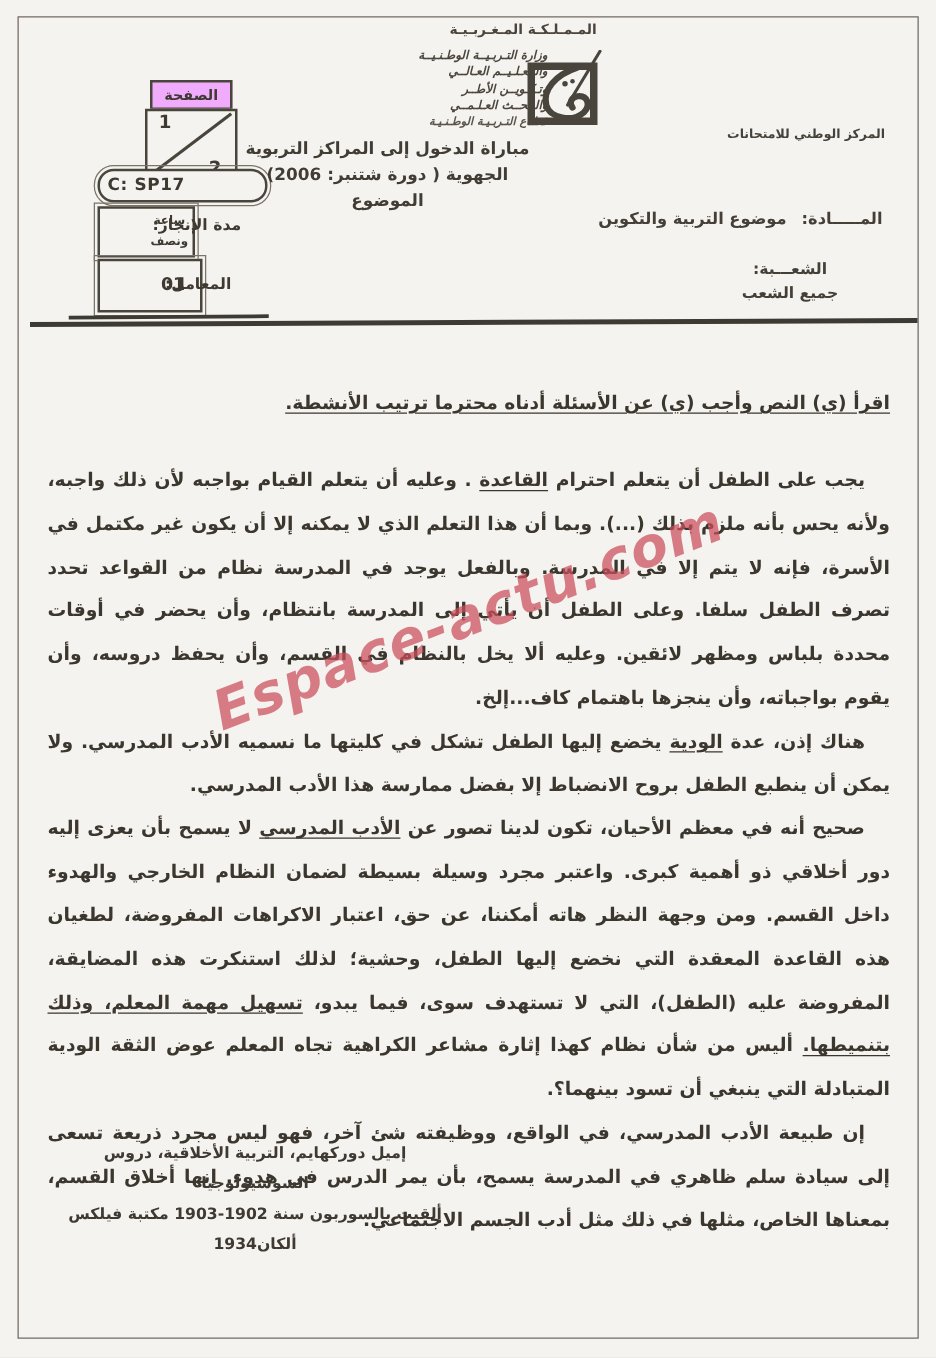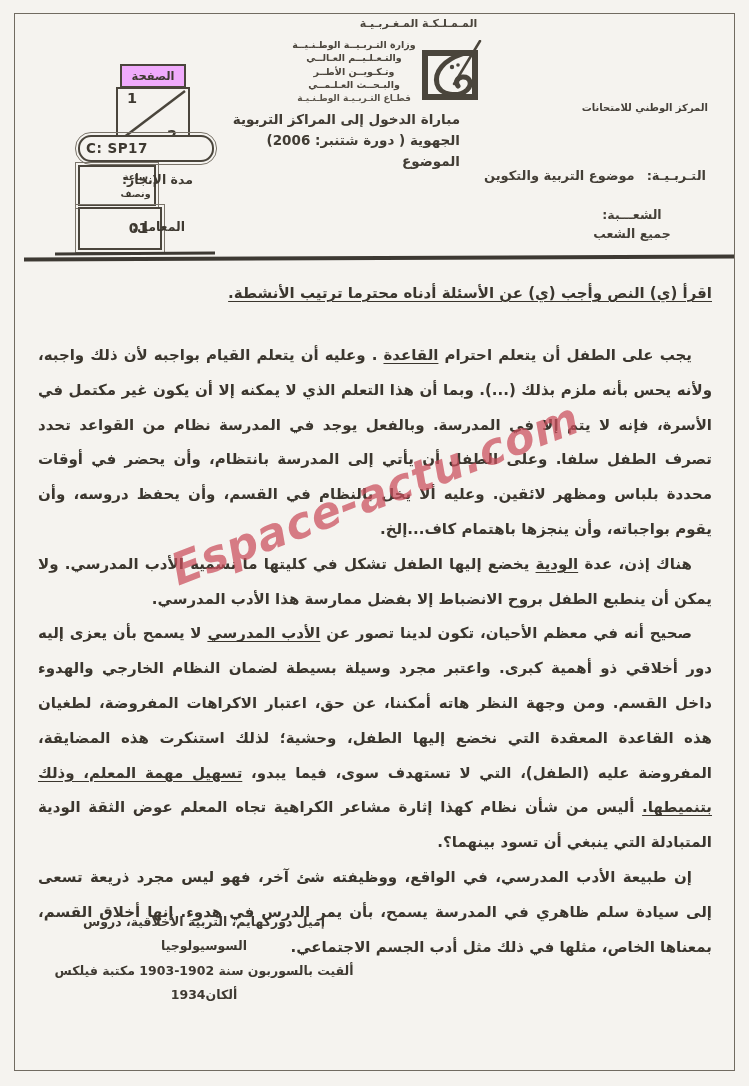--- a/index.html
+++ b/index.html
@@ -6,54 +6,54 @@
   .canvas{
     position:relative;width:749px;height:1086px;margin:0 auto;
     background:#f5f3ef;overflow:hidden;
     font-family:"DejaVu Sans","Liberation Sans",sans-serif;
     color:#3e3931;
   }
   .frame{position:absolute;left:14px;top:13px;width:719px;height:1056px;
     border:1.5px solid #716b61;pointer-events:none;}
   .abs{position:absolute;}
   .kingdom{top:17px;left:0;width:100%;text-align:center;font-size:11px;font-weight:700;color:#4a443b;padding-left:44px;}
-  .ministry{left:270px;top:38px;width:168px;text-align:center;font-size:9.5px;
-    font-weight:700;line-height:1.42;color:#4c463d;direction:rtl;}
+  .ministry{left:270px;top:38px;width:168px;font-size:9.5px;
+    font-weight:700;line-height:1.42;color:#4c463d;direction:rtl;font-style:italic;}
   .ministry .m-last{font-size:9px;color:#5a544a;}
   .logo{left:420px;top:44px;width:70px;height:62px;}
   .logo-square{position:absolute;left:2px;top:6px;width:44px;height:38px;border:6px solid #4a453c;}
   .logo svg{position:absolute;left:-2px;top:-4px;}
   .exam-center{left:548px;top:102px;width:160px;text-align:right;font-size:10px;font-weight:700;direction:rtl;color:#46413a;}
   .pagebox-label{left:120px;top:64px;width:62px;height:20px;border:2px solid #4a453c;
     text-align:center;font-size:11.5px;font-weight:700;line-height:20px;background:#f0abfc;direction:rtl;}
   .pagebox-diag{left:116px;top:87px;width:70px;height:55px;border:2.5px solid #4a453c;background:#f5f3ef;}
   .pagebox-diag .n1{position:absolute;left:9px;top:1px;font-size:14.5px;font-weight:700;}
   .pagebox-diag .n2{position:absolute;right:11px;bottom:1px;font-size:14.5px;font-weight:700;}
   .dblbox{border:2px solid #4a453c;outline:1px solid #7a746a;outline-offset:2px;background:#f5f3ef;padding-left:37px;}
   .codebox{left:78px;top:135px;width:126px;height:23px;font-size:13.5px;font-weight:700;
     line-height:23px;padding-left:6px;direction:ltr;text-align:left;letter-spacing:.5px;border-radius:13px;}
   .durbox{left:78px;top:165px;width:37px;height:35px;text-align:center;font-size:9.5px;
     font-weight:700;line-height:1.75;direction:rtl;padding-top:2px;}
   .durlabel{left:122px;top:172px;font-size:12.5px;font-weight:700;direction:rtl;}
   .coefbox{left:78px;top:207px;width:43px;height:39px;text-align:center;font-size:14px;
     font-weight:700;line-height:39px;}
   .coeflabel{left:132px;top:219px;font-size:12.5px;font-weight:700;direction:rtl;}
-  .title-block{left:160px;top:109px;width:300px;text-align:right;direction:rtl;
+  .title-block{left:160px;top:109px;width:300px;text-align:center;direction:rtl;
     font-size:13.5px;font-weight:700;line-height:1.55;color:#413c34;}
   .subject-line{left:408px;top:168px;width:298px;direction:rtl;text-align:right;
     font-size:13px;font-weight:700;color:#443f37;}
   .subject-line .lbl{margin-left:12px;}
   .branch-block{left:558px;top:206px;width:148px;direction:rtl;text-align:center;
     font-size:12.5px;font-weight:700;line-height:1.5;color:#443f37;}
   .sep-main{left:24px;top:256px;width:710px;height:3.5px;background:#3d3933;transform:rotate(-.25deg);}
   .sep-stub{left:55px;top:252px;width:160px;height:3px;background:#3d3933;transform:rotate(-.4deg);}
   .watermark{left:135px;top:468px;width:480px;text-align:center;
     font-size:44px;font-weight:700;font-style:italic;letter-spacing:1px;
     transform:rotate(-21deg);opacity:.72;pointer-events:none;z-index:5;}
-  .textbody{left:38px;top:284px;width:674px;direction:rtl;text-align:justify;
+  .textbody{left:38px;top:313px;width:674px;direction:rtl;text-align:justify;
     font-size:15px;font-weight:700;color:#3b362e;}
   .instruction{text-align:right;text-decoration:underline;text-underline-offset:3px;
     margin:0 0 36px 0;font-size:15px;}
   .para{margin:0;line-height:2.32;text-indent:20px;}
   .u{text-decoration:underline;text-underline-offset:3px;margin-top:28px;}
   .citation{left:48px;top:910px;width:312px;direction:rtl;text-align:center;
     font-size:12.5px;font-weight:700;line-height:1.95;color:#3e3931;}
 </style>
 </head>
 <body>
@@ -103,21 +103,21 @@
   <div class="abs dblbox coefbox">01</div>
   <div class="abs coeflabel">المعامل:</div>
 
   <div class="abs title-block">
     <div>مباراة الدخول إلى المراكز التربوية</div>
     <div>الجهوية  ( دورة شتنبر: 2006)</div>
     <div>الموضوع</div>
   </div>
 
   <div class="abs subject-line">
-    <span class="lbl">التـربـيـة:</span><span>موضوع التربية والتكوين</span>
+    <span class="lbl">المـــــادة:</span><span>موضوع التربية والتكوين</span>
   </div>
 
   <div class="abs branch-block">
     <div>الشعـــبة:</div>
     <div>جميع الشعب</div>
   </div>
 
   <div class="abs sep-stub"></div>
   <div class="abs sep-main"></div>
 

